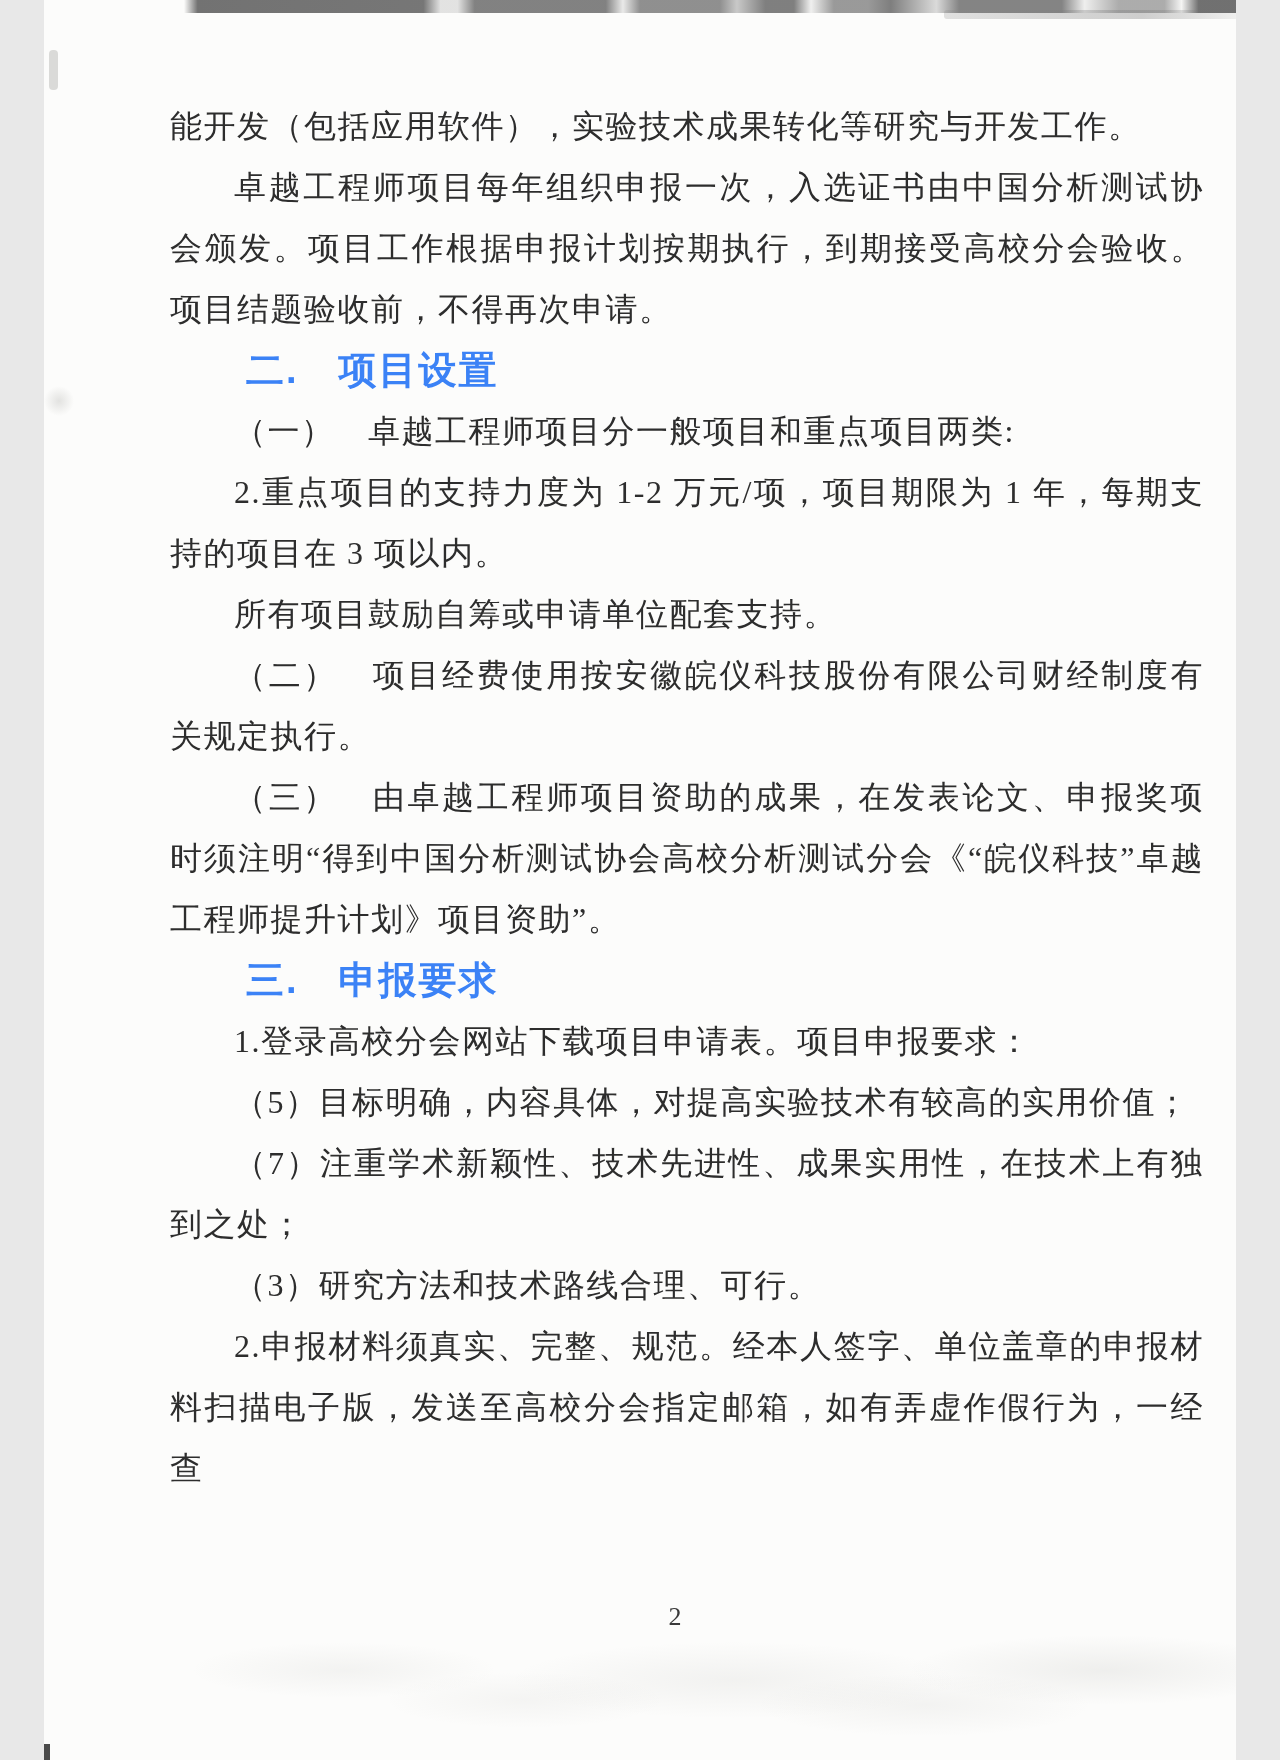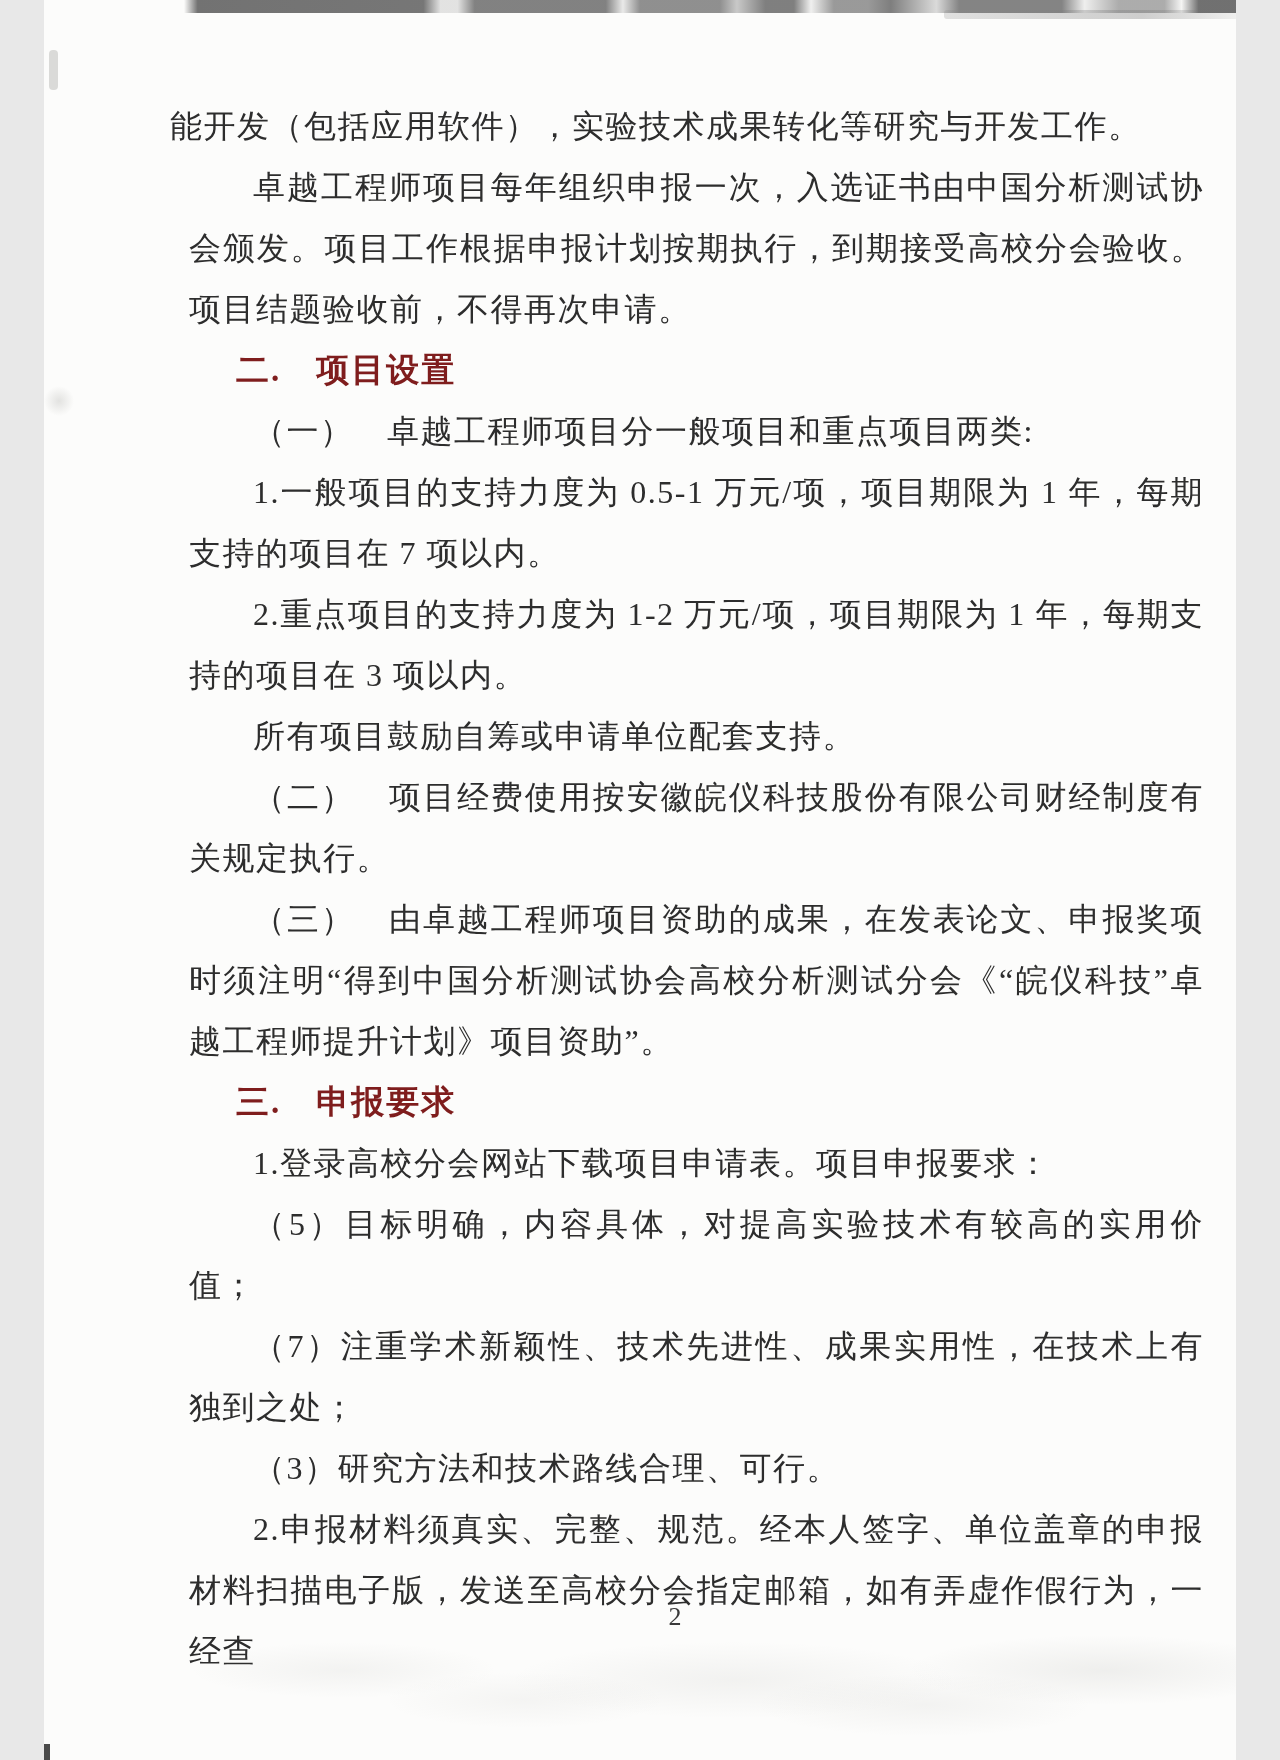--- a/index.html
+++ b/index.html
@@ -62,28 +62,28 @@
     color:#2d2d2d;
   }
   .content p {
     margin:0;
     font-size:32px;
     line-height:61px;
     letter-spacing:1.5px;
     text-align:justify;
     text-justify:inter-ideograph;
   }
-  .content p.indent { text-indent:2em;margin-left:19px; }
+  .content p.indent { text-indent:2em; }
   .content p.heading {
-    font-family:Liberation Serif, serif;
+    font-family:Liberation Sans, sans-serif;
     font-weight:bold;
-    font-size:33px;
+    font-size:38px;
     text-indent:2em;
     letter-spacing:2px;
-    color:#7f1d1d;
+    color:#3b82f6;
   }
   .page-number {
     position:absolute; left:126px; top:1602px; width:1010px;
     text-align:center;
     font-size:26px; color:#3a3a3a;
     letter-spacing:0;
   }
 </style>
 </head>
 <body>
@@ -91,21 +91,20 @@
 <div class="page">
   <div class="scan-band"></div>
   <div class="scan-band-2"></div>
   <div class="scan-smudge-left"></div>
   <div class="scan-blob-left"></div>
   <div class="content" id="paragraphs">
       <p class="plain">能开发（包括应用软件），实验技术成果转化等研究与开发工作。</p>
       <p class="indent">卓越工程师项目每年组织申报一次，入选证书由中国分析测试协会颁发。项目工作根据申报计划按期执行，到期接受高校分会验收。项目结题验收前，不得再次申请。</p>
       <p class="heading">二.　项目设置</p>
       <p class="indent">（一）　卓越工程师项目分一般项目和重点项目两类:</p>
-      <p class="indent">1.一般项目的支持力度为 0.5-1 万元/项，项目期限为 1 年，每期支持的项目在 7 项以内。</p>
       <p class="indent">2.重点项目的支持力度为 1-2 万元/项，项目期限为 1 年，每期支持的项目在 3 项以内。</p>
       <p class="indent">所有项目鼓励自筹或申请单位配套支持。</p>
       <p class="indent">（二）　项目经费使用按安徽皖仪科技股份有限公司财经制度有关规定执行。</p>
       <p class="indent">（三）　由卓越工程师项目资助的成果，在发表论文、申报奖项时须注明“得到中国分析测试协会高校分析测试分会《“皖仪科技”卓越工程师提升计划》项目资助”。</p>
       <p class="heading">三.　申报要求</p>
       <p class="indent">1.登录高校分会网站下载项目申请表。项目申报要求：</p>
       <p class="indent">（5）目标明确，内容具体，对提高实验技术有较高的实用价值；</p>
       <p class="indent">（7）注重学术新颖性、技术先进性、成果实用性，在技术上有独到之处；</p>
       <p class="indent">（3）研究方法和技术路线合理、可行。</p>
       <p class="indent">2.申报材料须真实、完整、规范。经本人签字、单位盖章的申报材料扫描电子版，发送至高校分会指定邮箱，如有弄虚作假行为，一经查</p>

